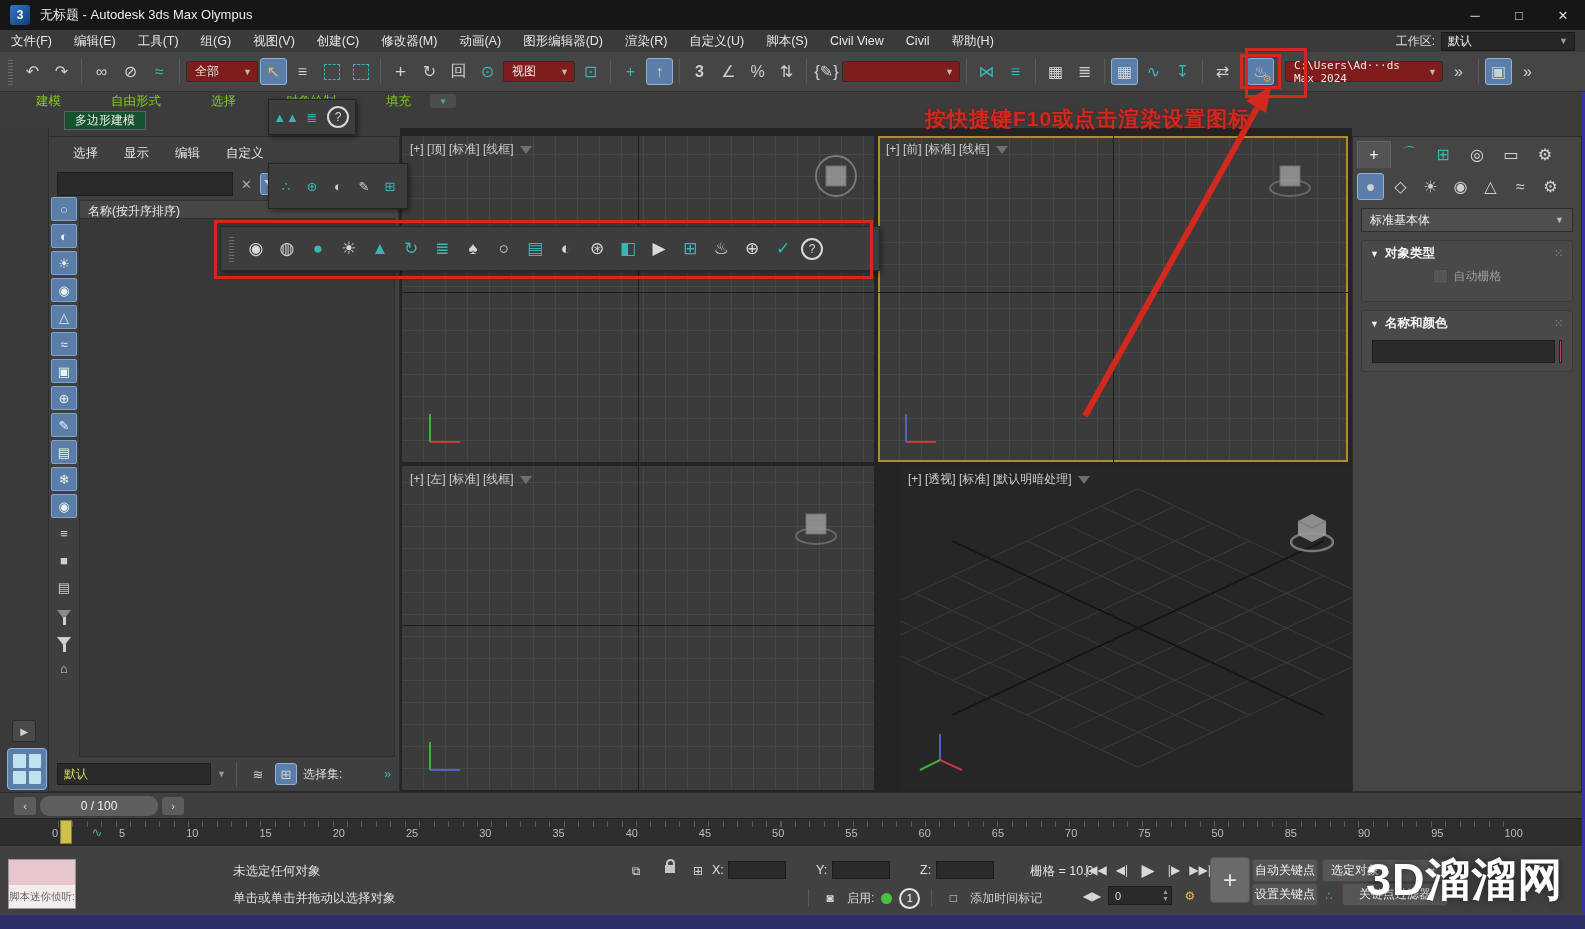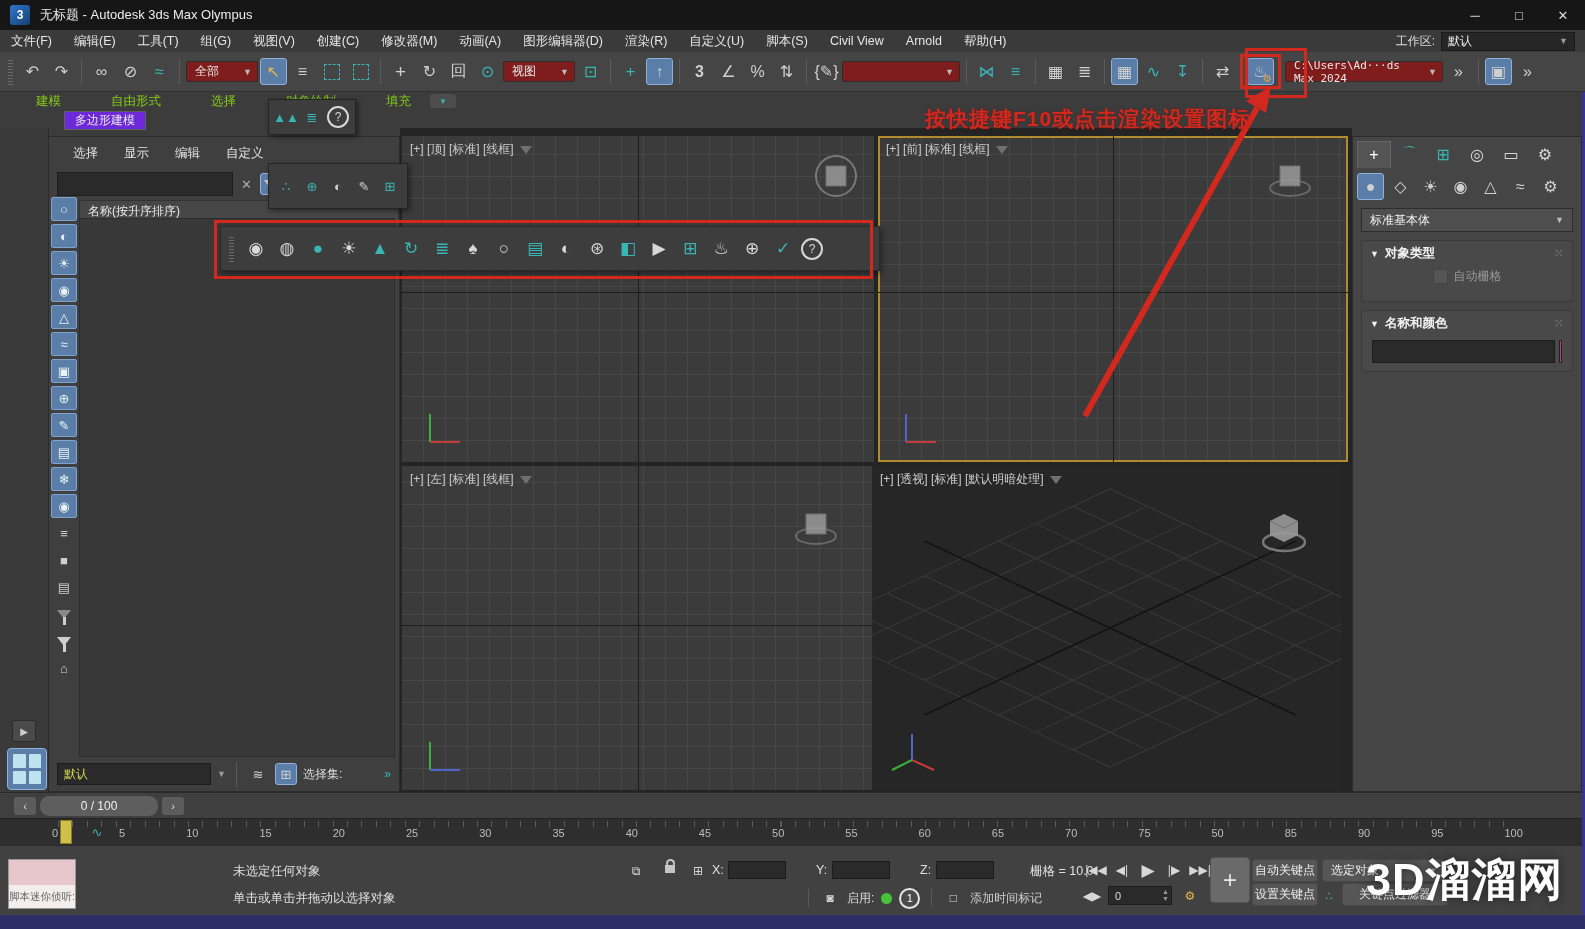--- a/index.html
+++ b/index.html
@@ -31,21 +31,21 @@
   .dd{height:21px;background:#7f1d1d;border:1px solid #2d2d2d;border-radius:2px;display:flex;align-items:center;padding:0 5px 0 8px;font-size:12px;color:#e8e8e8;box-sizing:border-box;flex:0 0 auto;}
   .dd .car{margin-left:auto;padding-left:8px;font-size:9px;color:#bbb;}
   .dash-sq{width:14px;height:14px;border:1px dashed #3ab5b5;}
   .dash-sq .fill{width:8px;height:8px;background:#3ab5b5;margin:2px;}
   .redwrap{border:3px solid #d2281e;padding:1px 4px;display:flex;align-items:center;margin:0 2px;flex:0 0 auto;}
   .gear-sub{position:absolute;right:1px;bottom:0;font-size:10px;color:#e8a33c;}
   
   .ribbon{left:0;top:92px;width:1585px;height:36px;background:#3c3c3c;}
   .rtabs{position:absolute;left:24px;top:0;display:flex;gap:26px;height:19px;align-items:center;}
   .rtab{padding:1px 12px;color:#84cc16;font-size:12.5px;}
-  .rsub{position:absolute;left:64px;top:19px;height:17px;padding:0 10px;background:#6d28d9;border:1px solid #5f5f5f;color:#e8e8e8;display:flex;align-items:center;font-size:12px;}
+  .rsub{position:absolute;left:64px;top:19px;height:17px;padding:0 10px;background:#14532d;border:1px solid #5f5f5f;color:#e8e8e8;display:flex;align-items:center;font-size:12px;}
   .rib-dd{position:absolute;left:430px;top:2px;width:26px;height:14px;background:#4d4d4d;border-radius:3px;display:flex;align-items:center;justify-content:center;color:#3ab5b5;font-size:8px;}
   
   .floatbar{background:#3d3d3d;border:1px solid #242424;box-shadow:2px 2px 5px rgba(0,0,0,.45);display:flex;align-items:center;gap:4px;padding:2px 6px;z-index:20;}
   
   .leftstrip{left:0;top:128px;width:48px;height:664px;background:#3a3a3a;border-right:1px solid #2d2d2d;}
   .expand-btn{position:absolute;left:12px;top:592px;width:22px;height:20px;background:#4a4a4a;border:1px solid #2c2c2c;border-radius:2px;color:#ccc;font-size:10px;display:flex;align-items:center;justify-content:center;}
   .quadicon{position:absolute;left:7px;top:620px;width:40px;height:42px;background:#5b7ea8;border:1px solid #8fb2dd;border-radius:4px;display:grid;grid-template-columns:1fr 1fr;gap:3px;padding:5px;box-sizing:border-box;}
   .quadicon div{background:#bfe3ee;border-radius:1px;}
   .explorer{left:48px;top:136px;width:352px;height:656px;background:#3f3f3f;border:1px solid #2c2c2c;box-sizing:border-box;}
   .exp-menus{display:flex;gap:10px;padding:6px 4px 4px 16px;}
@@ -153,21 +153,21 @@
         <span class="menu-item">组(G)</span>
         <span class="menu-item">视图(V)</span>
         <span class="menu-item">创建(C)</span>
         <span class="menu-item">修改器(M)</span>
         <span class="menu-item">动画(A)</span>
         <span class="menu-item">图形编辑器(D)</span>
         <span class="menu-item">渲染(R)</span>
         <span class="menu-item">自定义(U)</span>
         <span class="menu-item">脚本(S)</span>
         <span class="menu-item">Civil View</span>
-        <span class="menu-item">Arnold</span>
+        <span class="menu-item">Civil</span>
         <span class="menu-item">帮助(H)</span>
       </div>
     <div class="workspace">
       <span>工作区:</span>
       <div class="ws-dd">
         <span>默认</span>
           <span class="car">▼</span>
       </div>
     </div>
   </div>
@@ -381,21 +381,21 @@
         <ellipse cx="22" cy="30" rx="20" ry="8" fill="none" stroke="#7c7c7c" stroke-width="2" opacity="0.7"></ellipse>
         <rect x="12" y="8" width="20" height="20" fill="#9a9a9a" opacity="0.85"></rect>
         <rect x="12" y="8" width="20" height="20" fill="none" stroke="#6f6f6f"></rect>
       </svg>
       <svg width="46" height="46" style="position:absolute;left:18px;bottom:14px">
         <line x1="10" y1="40" x2="10" y2="12" stroke="#3fae3f" stroke-width="2"></line>
         <line x1="10" y1="40" x2="40" y2="40" stroke="#4f63c8" stroke-width="2"></line>
       </svg>
     </div>
 
-    <div class="vp persp" style="left:472px;top:338px;width:470px;height:324px">
+    <div class="vp persp" style="left:500px;top:338px;width:470px;height:324px">
       <svg width="470" height="324" style="position:absolute;left:0;top:0">
         <g transform="translate(238,162) scale(1.75,0.82) rotate(45)" stroke="#3e3e3e" stroke-width="0.8">
           <g>
             <line x1="-120" y1="-120" x2="-120" y2="120"></line>
               <line x1="-90" y1="-120" x2="-90" y2="120"></line>
             <line x1="-60" y1="-120" x2="-60" y2="120"></line>
               <line x1="-30" y1="-120" x2="-30" y2="120"></line>
             <line x1="30" y1="-120" x2="30" y2="120"></line>
               <line x1="60" y1="-120" x2="60" y2="120"></line>
             <line x1="90" y1="-120" x2="90" y2="120"></line>

